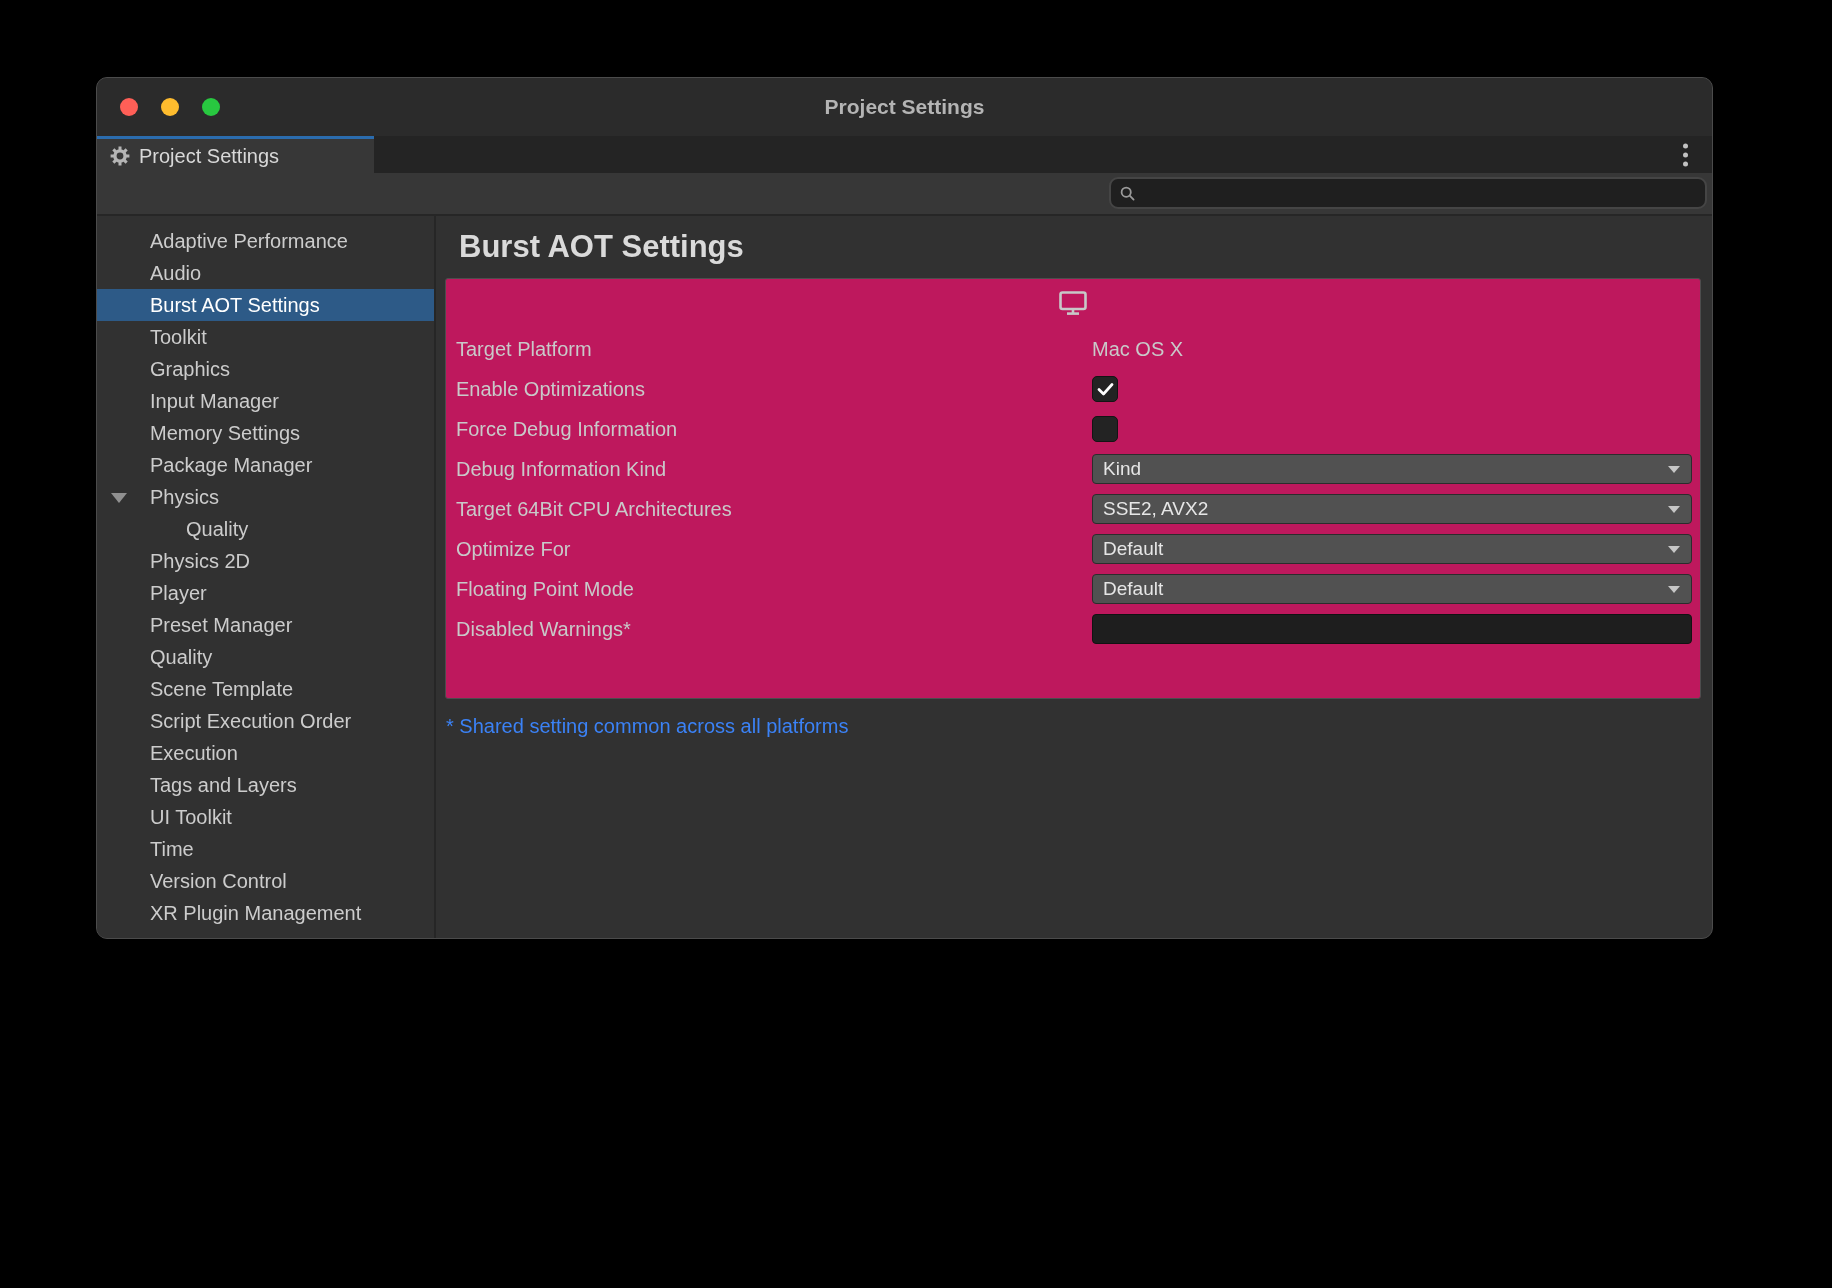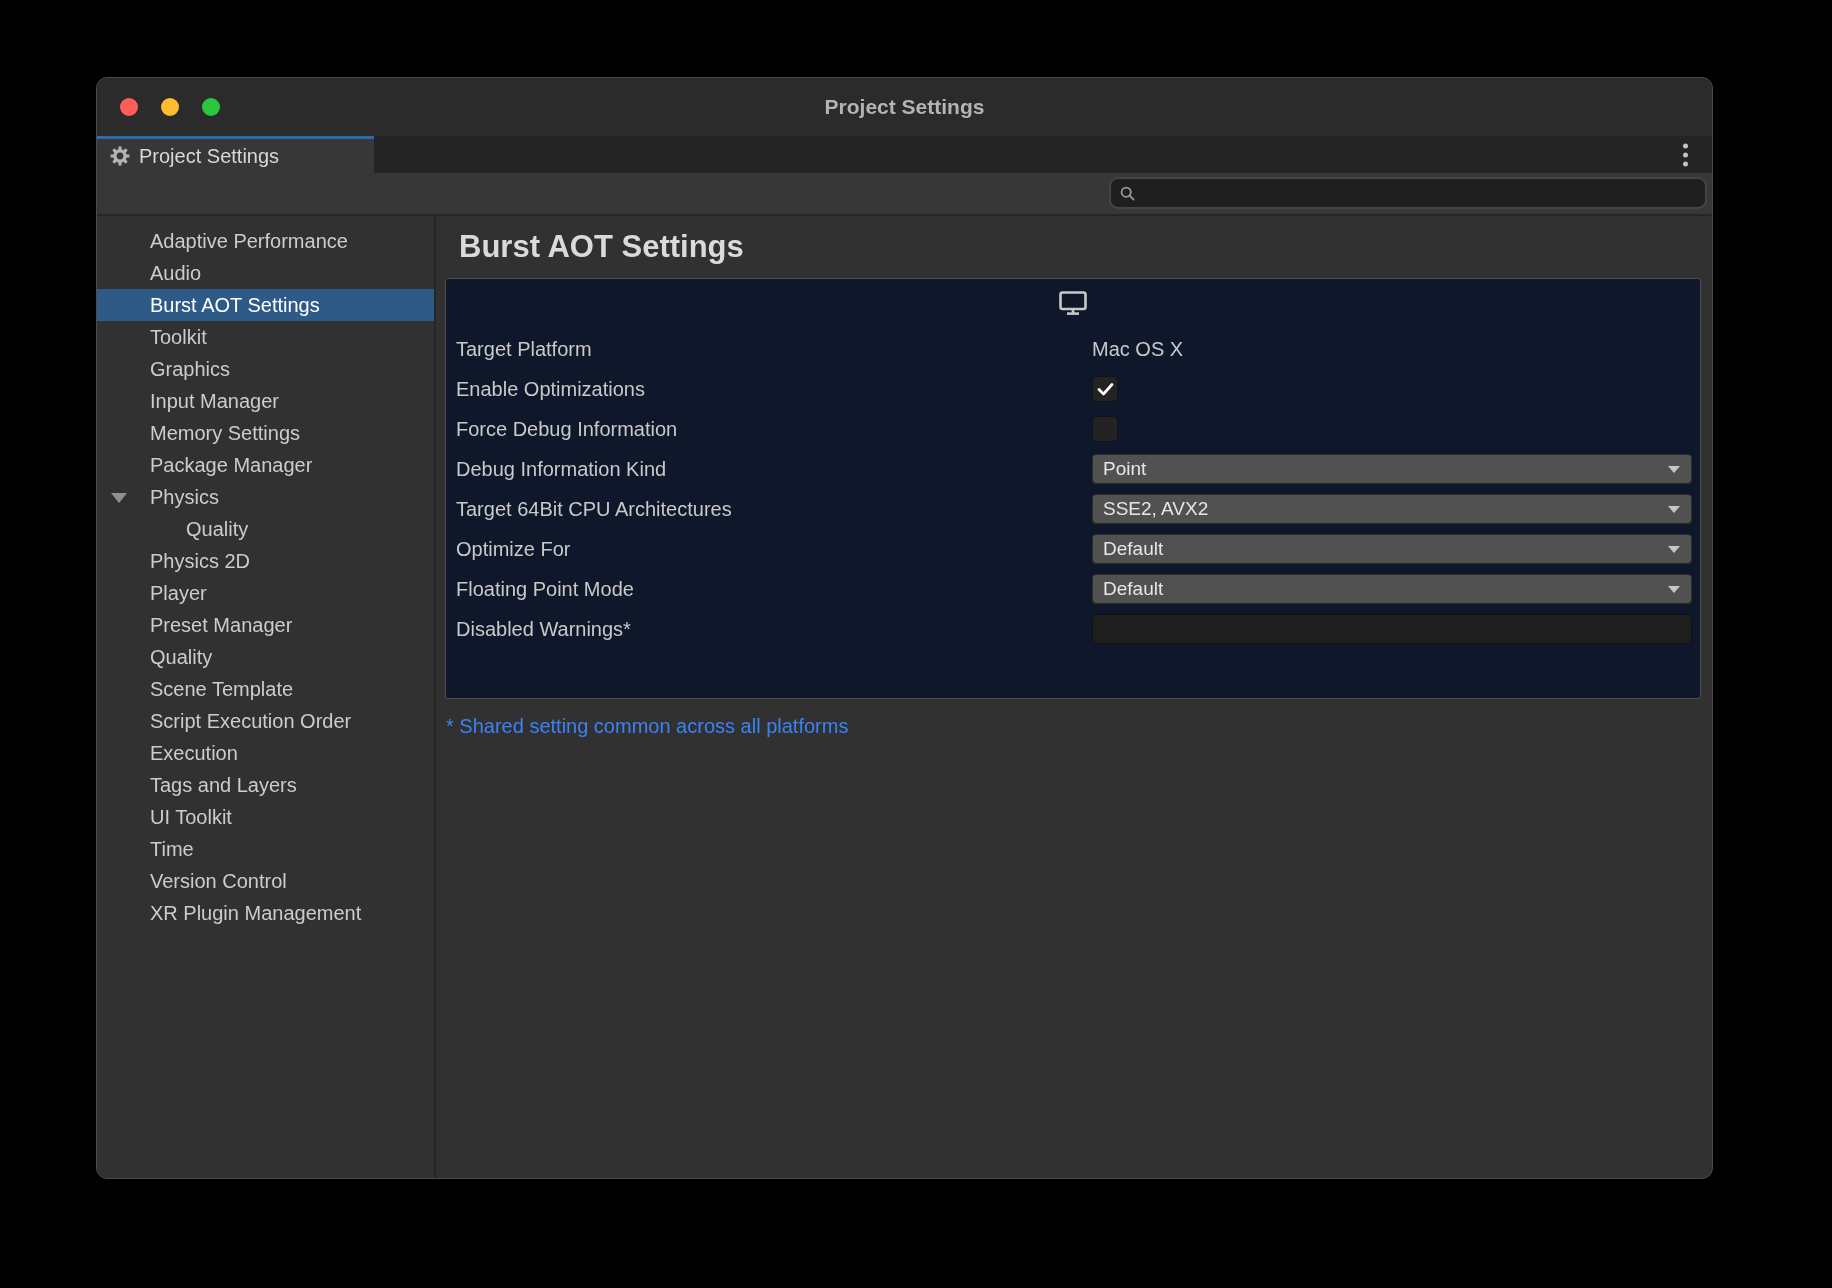--- a/index.html
+++ b/index.html
@@ -2,21 +2,21 @@
 <html><head>
 <meta charset="utf-8">
 <style>
   html,body{margin:0;padding:0;}
   body{
     width:1832px;height:1288px;background:#000;overflow:hidden;position:relative;
     font-family:"Liberation Sans",sans-serif;
     -webkit-font-smoothing:antialiased;
   }
   .window{
-    position:absolute;left:96px;top:77px;width:1617px;height:1102px;
+    position:absolute;left:96px;top:77px;width:1617px;height:862px;
     background:#313131;border:1px solid #4b4b4b;border-radius:11px;
     box-sizing:border-box;overflow:hidden;display:flex;flex-direction:column;
   }
   
   .titlebar{height:58px;background:#2b2b2b;position:relative;display:flex;align-items:center;flex:none;}
   .traffic{position:absolute;left:23px;top:50%;transform:translateY(-50%);display:flex;gap:23px;}
   .traffic span{width:18px;height:18px;border-radius:50%;display:block;}
   .window-title{width:100%;text-align:center;font-weight:bold;font-size:21px;color:#b4b4b4;}
   
   .tabstrip{height:37px;background:#242424;position:relative;display:flex;flex:none;}
@@ -42,21 +42,21 @@
   .item.selected{background:#2d5a87;color:#ffffff;}
   .item.child{padding-left:89px;}
   .tri{
     position:absolute;left:14px;top:12px;width:0;height:0;
     border-left:8px solid transparent;border-right:8px solid transparent;border-top:10px solid #909090;
   }
   .main{flex:1;position:relative;min-width:0;}
   .main-title{position:absolute;left:23px;top:13px;font-size:31px;font-weight:bold;color:#dadada;}
   .panel{
     position:absolute;left:9px;top:62px;width:1256px;height:421px;box-sizing:border-box;
-    background:#0f172a;border:1px solid #4d4d4d;border-radius:3px;
+    background:#be185d;border:1px solid #4d4d4d;border-radius:3px;
   }
   .platform-row{height:48px;display:flex;align-items:center;justify-content:center;}
   .rows{padding:2px 8px 0 10px;}
   .row{height:40px;display:flex;align-items:center;}
   .row .label{width:636px;flex:none;font-size:20px;color:#c9c9c9;white-space:nowrap;}
   .row .value{flex:1;display:flex;align-items:center;min-width:0;}
   .value-text{font-size:20px;color:#c9c9c9;}
   .checkbox{
     width:26px;height:26px;box-sizing:border-box;background:#232323;border:1px solid #141414;
     border-radius:5px;display:flex;align-items:center;justify-content:center;cursor:default;
@@ -179,21 +179,21 @@
             <div class="row">
               <div class="label">Force Debug Information</div>
               <div class="value">
                 <div class="checkbox"></div>
               </div>
             </div>
             <div class="row">
               <div class="label">Debug Information Kind</div>
               <div class="value">
                 <div class="dropdown">
-                  <span>Point</span>
+                  <span>Kind</span>
                   <span class="dd-arrow"></span>
                 </div>
               </div>
             </div>
             <div class="row">
               <div class="label">Target 64Bit CPU Architectures</div>
               <div class="value">
                 <div class="dropdown">
                   <span>SSE2, AVX2</span>
                   <span class="dd-arrow"></span>

